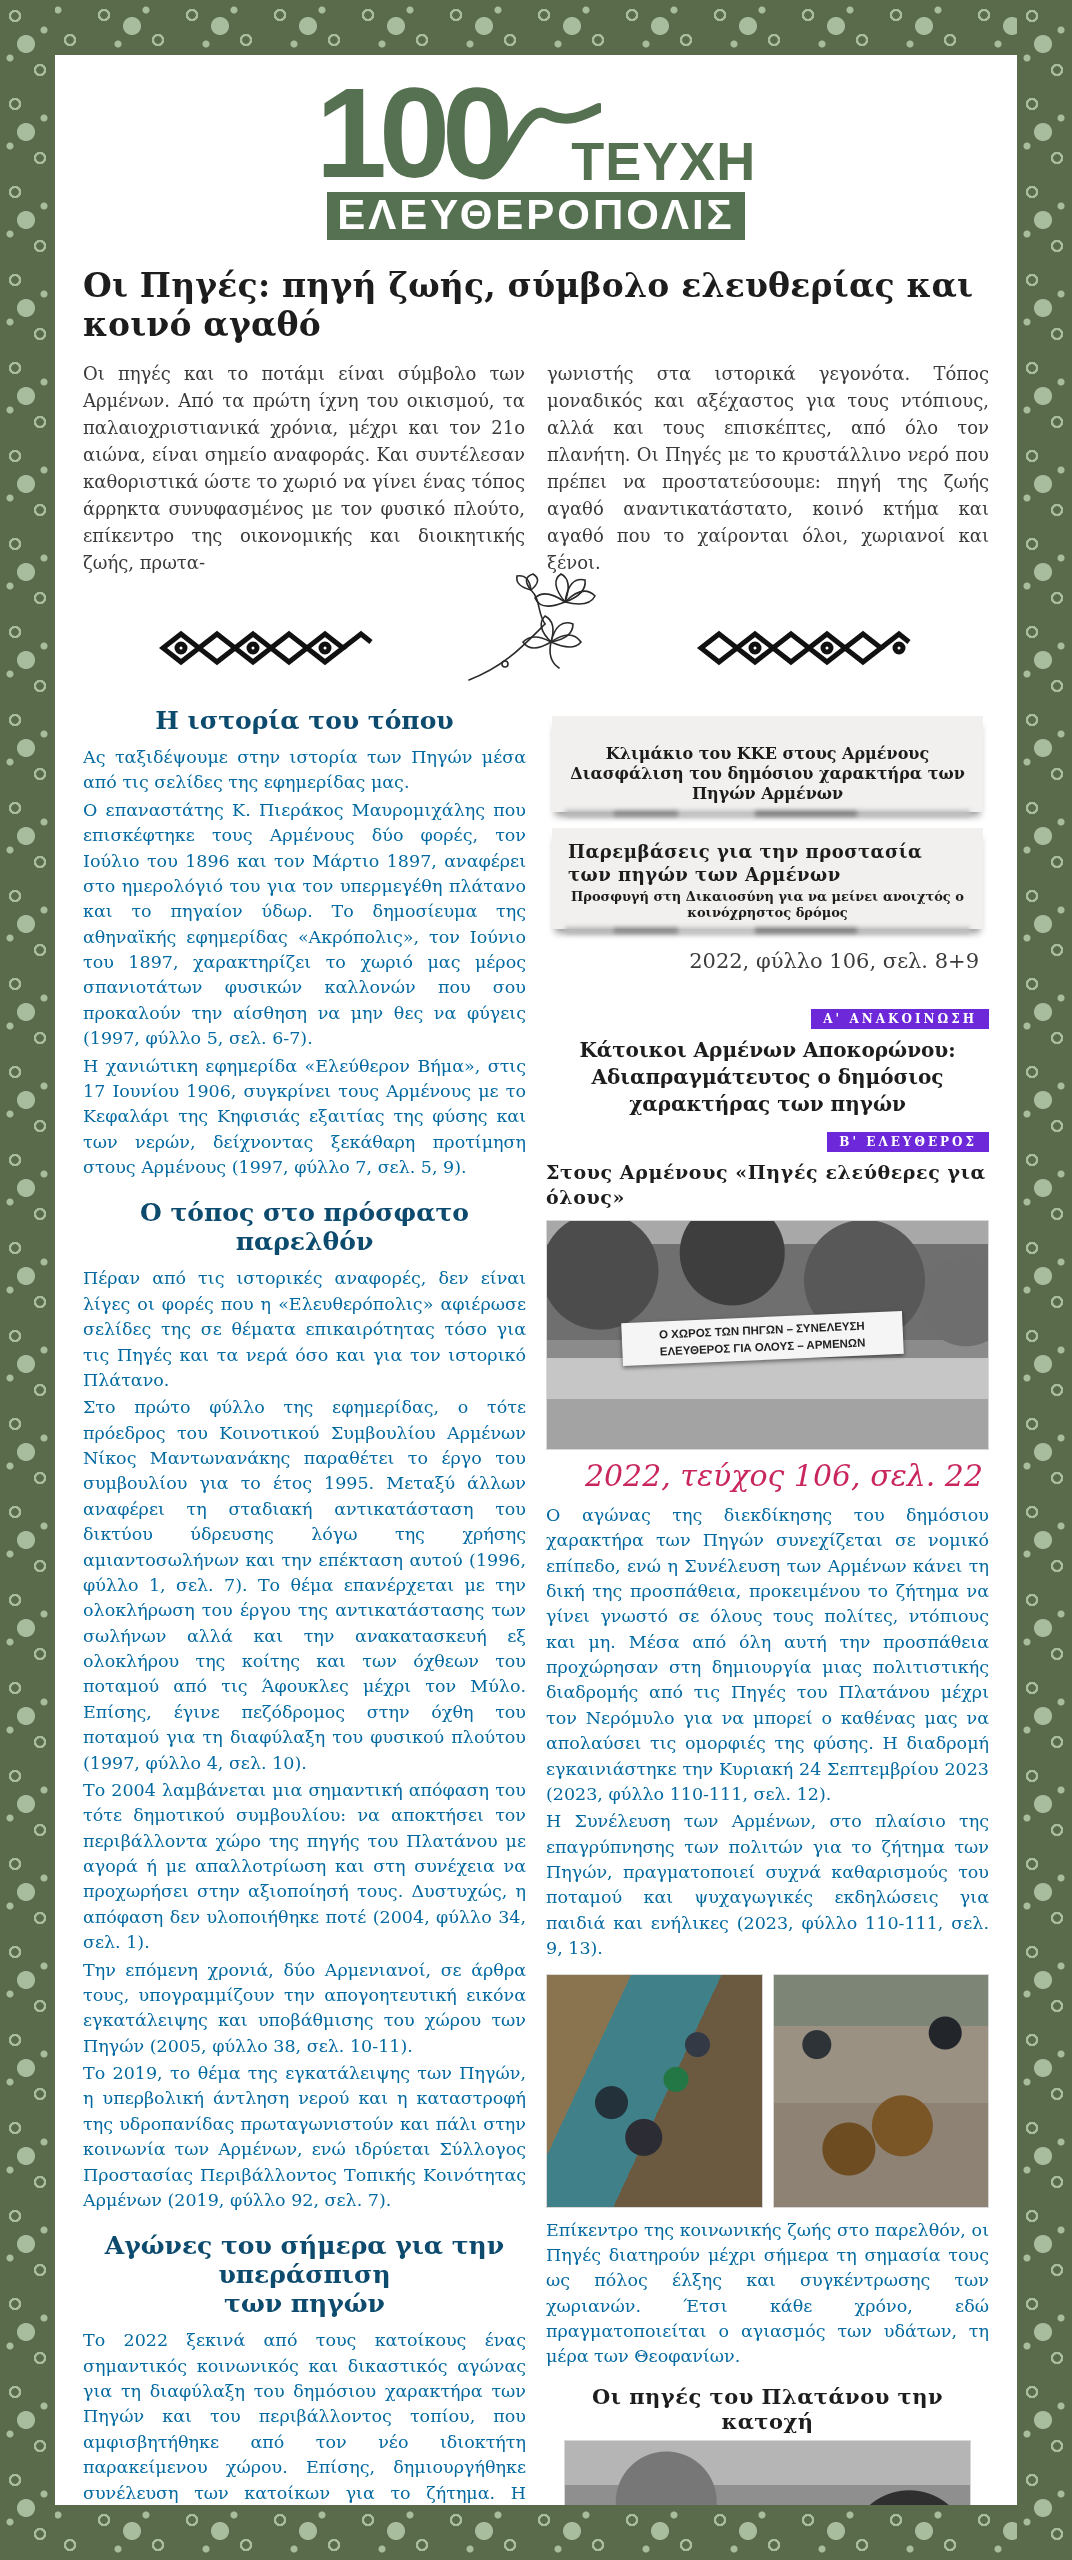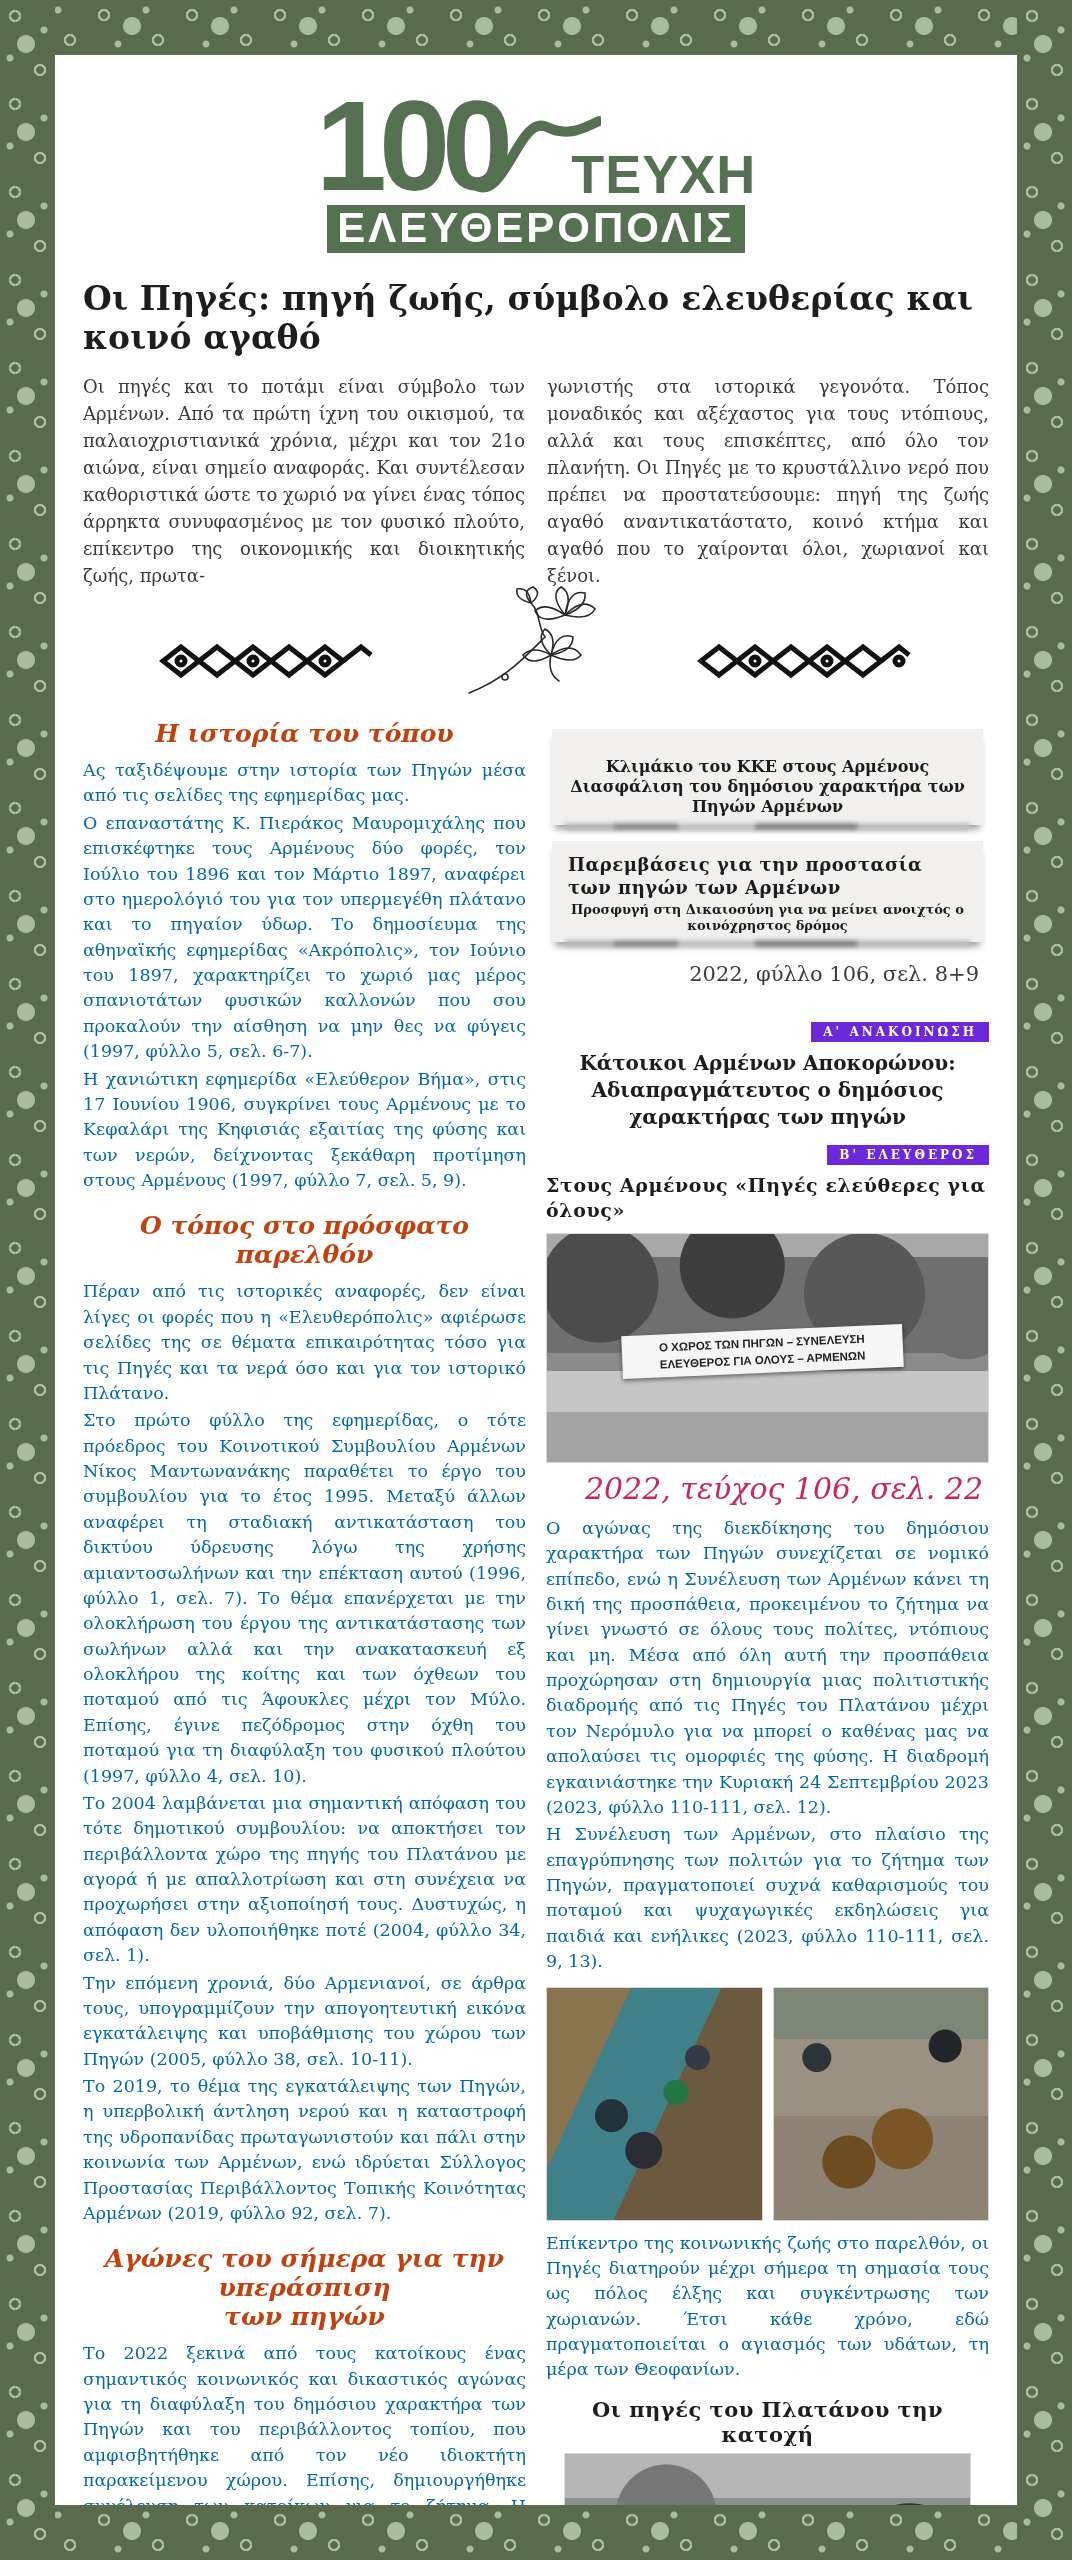--- a/index.html
+++ b/index.html
@@ -30,21 +30,21 @@
       radial-gradient(circle 5px at 44px 30px, #a7bd9d 0 3px, rgba(0,0,0,0) 4px),
       radial-gradient(circle 5px at 10px 58px, #a7bd9d 0 3px, rgba(0,0,0,0) 4px);
     background-size:55px 88px;
   }
   .edge-left{left:0;} .edge-right{right:0;}
 
   
   .page{
     position:absolute;left:55px;top:55px;width:962px;height:2450px;
     background:#fff;z-index:2;box-sizing:border-box;
-    padding:24px 28px 0 28px;display:flex;flex-direction:column;overflow:hidden;
+    padding:11px 28px 0 28px;display:flex;flex-direction:column;overflow:hidden;
   }
 
   
   .logo{display:flex;flex-direction:column;align-items:center;margin-top:4px;}
   .logo-top{display:flex;align-items:flex-end;position:relative;height:118px;}
   .logo-100{
     font-family:"Liberation Sans","DejaVu Sans",sans-serif;font-weight:800;
     font-size:128px;line-height:.86;color:#567052;letter-spacing:-8px;
   }
   .logo-swoosh{margin-left:-34px;margin-bottom:4px;}
@@ -70,21 +70,21 @@
 
   
   .divider{display:flex;align-items:center;margin:26px 0 6px;height:120px;}
   .divider .half{flex:1;display:flex;justify-content:center;}
   .flower-box{width:170px;display:flex;justify-content:center;align-items:flex-start;margin-top:-34px;}
 
   
   .cols{display:flex;gap:20px;flex:1;}
   .col{flex:1;min-width:0;}
   .col p{margin:0 0 2px;font-size:17.5px;line-height:1.45;text-align:justify;color:#0369a1;}
-  h2.section{font-size:25px;font-weight:700;text-align:center;color:#c2410c;margin:18px 0 10px;font-style:italic;}
+  h2.section{font-size:25px;font-weight:700;text-align:center;color:#0c4a6e;margin:18px 0 10px;}
   h2.section.first{margin-top:6px;}
   .prewrap{white-space:pre-line;}
 
   
   .clip{
     position:relative;background:#f1f0ee;margin:16px 6px 14px;padding:12px 16px 8px;
     box-shadow:0 7px 7px -3px rgba(0,0,0,.4);
   }
   .clip::after{
     content:"";position:absolute;left:3%;right:3%;bottom:-5px;height:7px;

